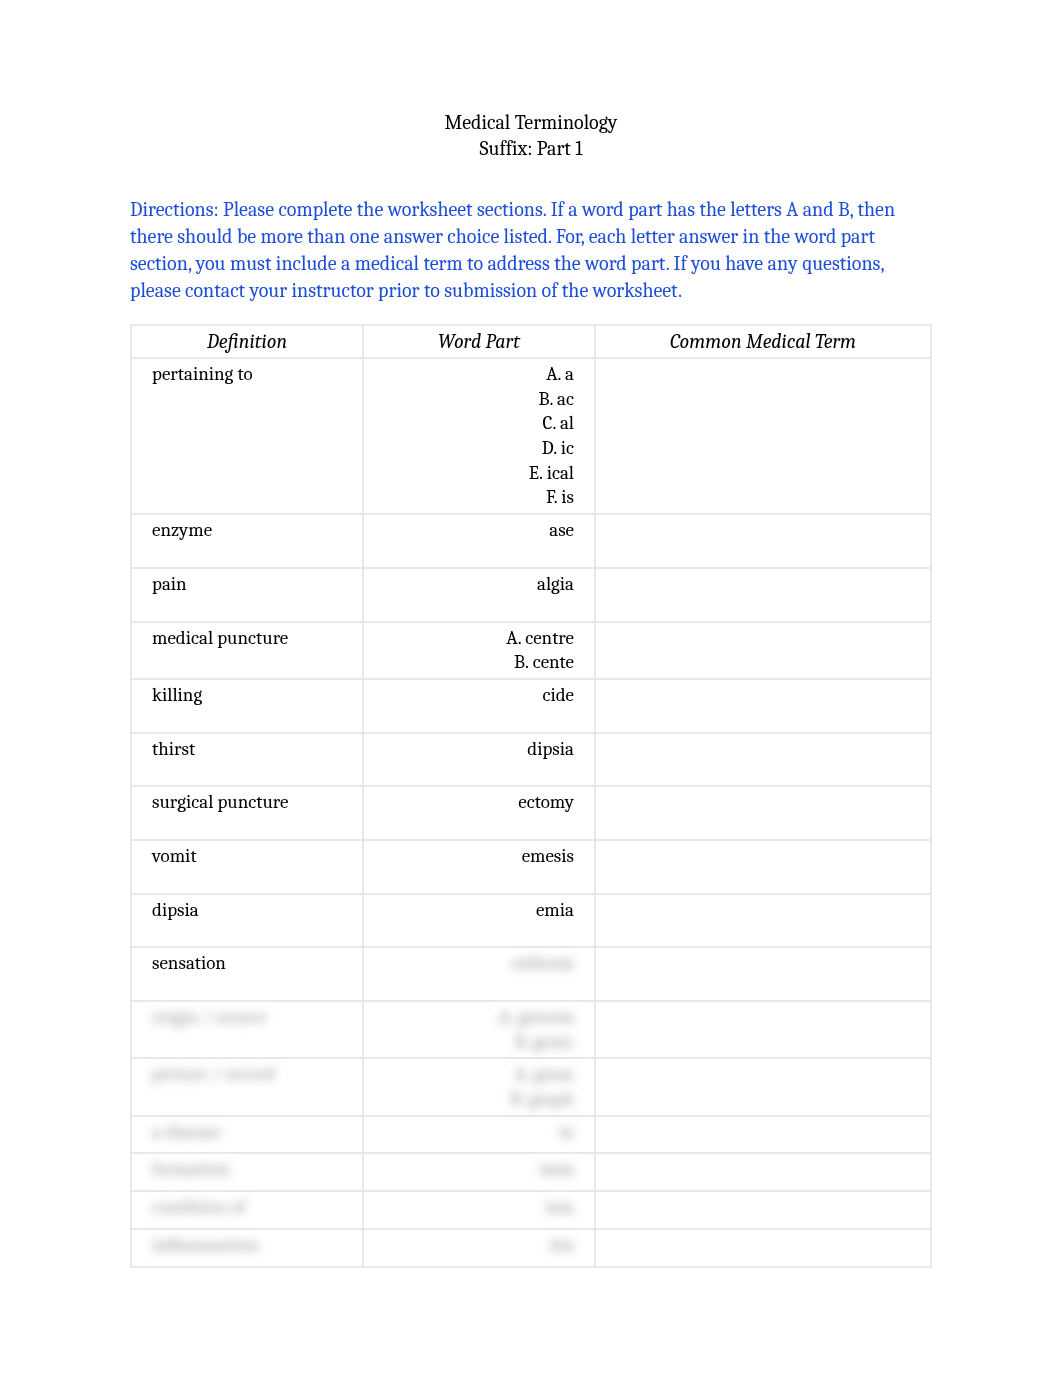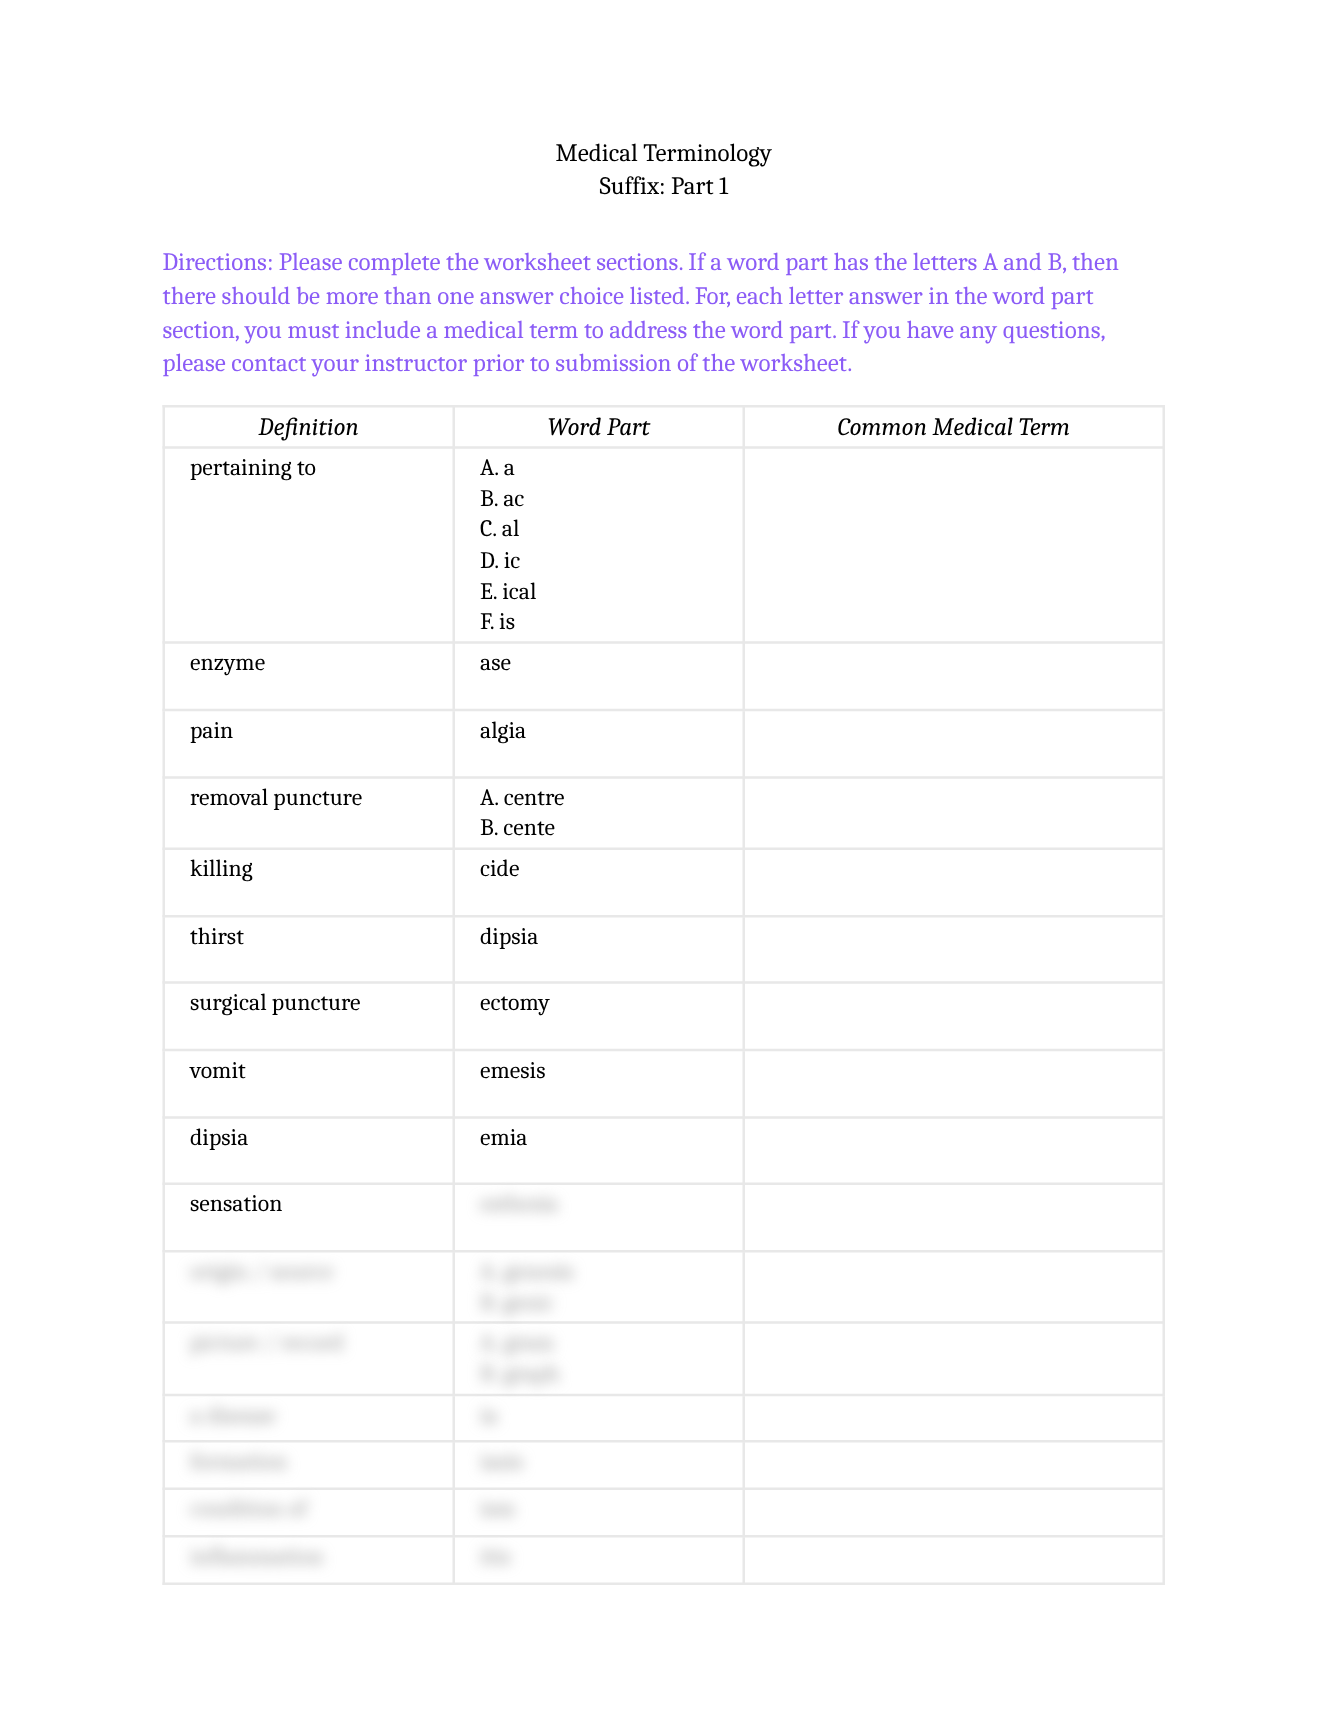--- a/index.html
+++ b/index.html
@@ -17,21 +17,21 @@
       text-align: center;
       margin-bottom: 34px;
     }
     .title-line {
       font-size: 20px;
       color: #000;
       line-height: 1.3;
     }
     .directions {
       font-size: 20px;
-      color: #8b5cf6;
+      color: #1d4ed8;
       line-height: 1.35;
       margin-bottom: 20px;
     }
     table {
       width: 100%;
       border-collapse: collapse;
     }
     th {
       font-weight: normal;
       font-size: 20px;
@@ -59,20 +59,21 @@
       width: 29%;
     }
     td.wordpart {
       width: 29%;
     }
     td.term {
       width: 42%;
     }
     .wp-line {
       display: block;
+      text-align: right;
     }
     .blur {
       filter: blur(5px);
       color: #999;
       user-select: none;
     }
     .tall-row td {
       padding-bottom: 24px;
     }
     .short-row td {
@@ -118,21 +119,21 @@
         <td class="term"></td>
       </tr>
       <tr class="tall-row">
         <td class="definition"><span>pain</span></td>
         <td class="wordpart">
           <span class="wp-line">algia</span>
         </td>
         <td class="term"></td>
       </tr>
       <tr>
-        <td class="definition"><span>removal puncture</span></td>
+        <td class="definition"><span>medical puncture</span></td>
         <td class="wordpart">
           <span class="wp-line">A. centre</span>
           <span class="wp-line">B. cente</span>
         </td>
         <td class="term"></td>
       </tr>
       <tr class="tall-row">
         <td class="definition"><span>killing</span></td>
         <td class="wordpart">
           <span class="wp-line">cide</span>

